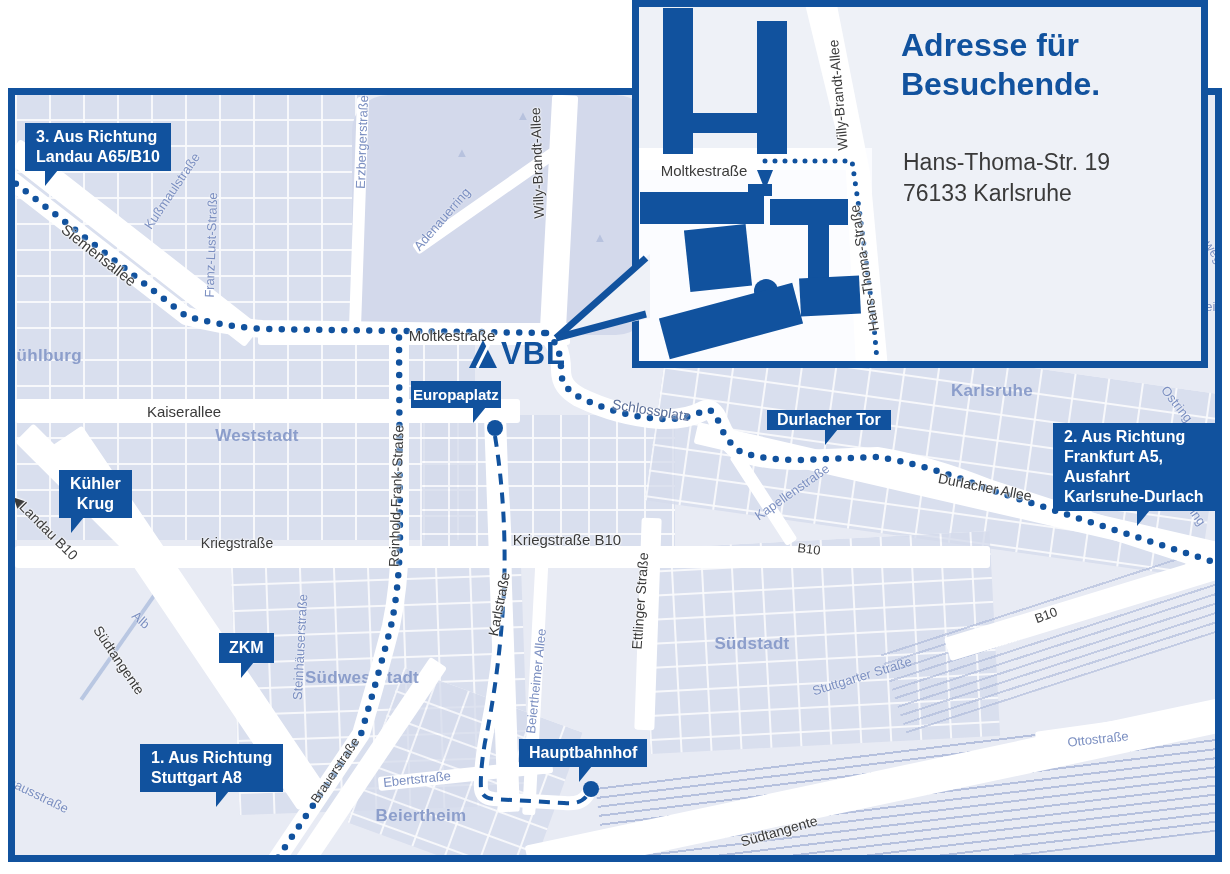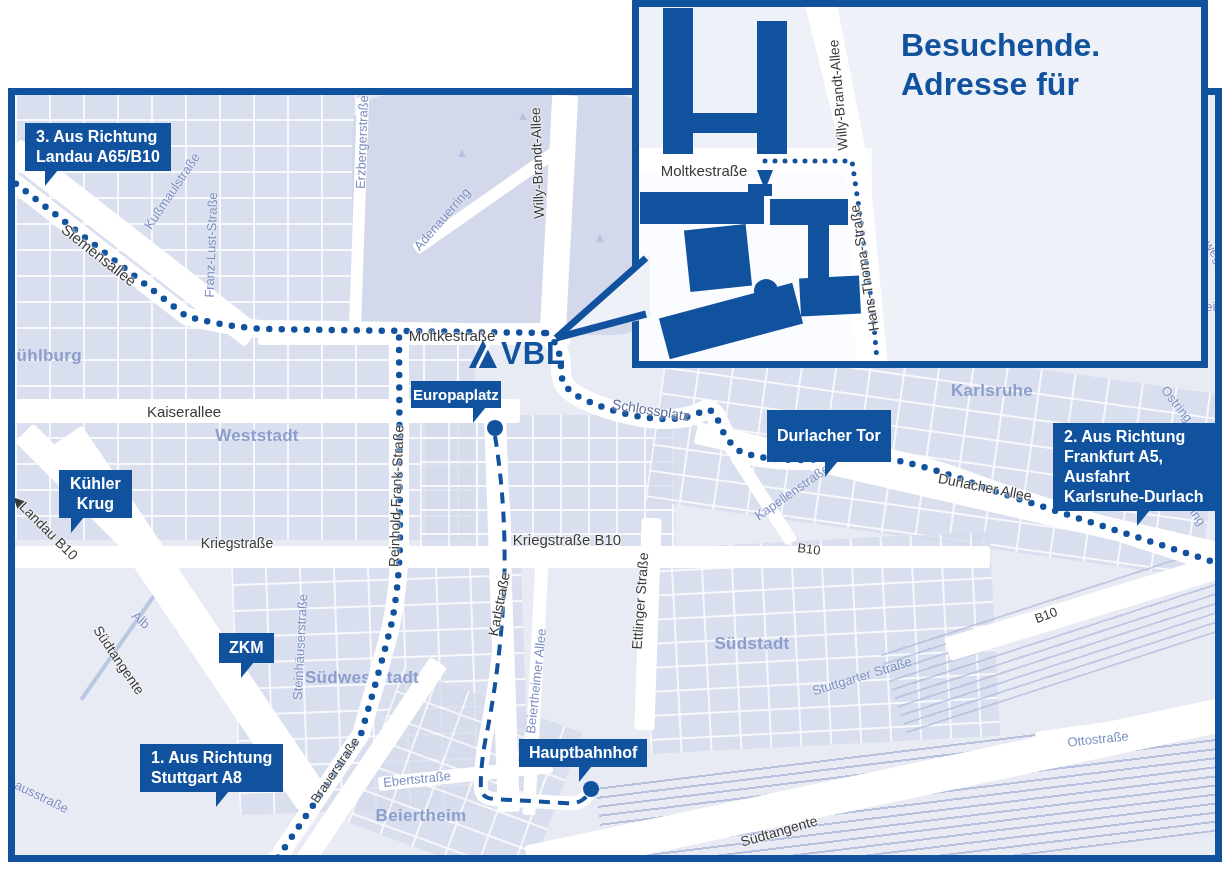--- a/index.html
+++ b/index.html
@@ -184,21 +184,21 @@
         <div class="callout" style="left:219px;top:633px;--px:22px;padding:5px 10px;">
           <div>ZKM</div>
         </div>
         <div class="callout" style="left:140px;top:744px;--px:76px;">
           <div>1. Aus Richtung</div>
           <div>Stuttgart A8</div>
         </div>
         <div class="callout small" style="left:411px;top:381px;--px:62px;">
           <div>Europaplatz</div>
         </div>
-        <div class="callout" style="left:767px;top:410px;--px:58px;padding:16px 10px;">
+        <div class="callout" style="left:767px;top:410px;--px:58px;padding:0 10px;">
           <div>Durlacher Tor</div>
         </div>
         <div class="callout" style="left:1053px;top:423px;--px:84px;">
           <div>2. Aus Richtung</div>
           <div>Frankfurt A5,</div>
           <div>Ausfahrt</div>
           <div>Karlsruhe-Durlach</div>
         </div>
         <div class="callout" style="left:519px;top:739px;--px:60px;padding:4px 10px;">
           <div>Hauptbahnhof</div>
@@ -244,22 +244,26 @@
         <path d="M 133 161 L 220 161 L 228 215 L 234 260 L 241 315 L 245 360"></path>
       </g>
       <polygon points="125,170 141,170 133,190" fill="#11529e"></polygon>
     </svg>
 
     <div class="sl dark big" style="left:65px;top:163px;">Moltkestraße</div>
     <div class="sl dark" style="left:199px;top:88px;--r:-95deg;">Willy-Brandt-Allee</div>
     <div class="sl dark" style="left:225px;top:261px;--r:-99deg;">Hans-Thoma-Straße</div>
 
     <div class="inset-title">
+      <div>Adresse für</div>
       <div>Besuchende.</div>
-      <div>Adresse für</div>
+    </div>
+    <div class="inset-address">
+      <div>Hans-Thoma-Str. 19</div>
+      <div>76133 Karlsruhe</div>
     </div>
   </div>
 
   <svg class="tailsvg" width="1230" height="874" viewBox="0 0 1230 874">
     <polygon points="650,254 556,338 650,318" fill="#eef1f7"></polygon>
     <line x1="646" y1="258" x2="556" y2="338" stroke="#11529e" stroke-width="7"></line>
     <line x1="556" y1="338" x2="646" y2="314" stroke="#11529e" stroke-width="7"></line>
   </svg>
 
 </div>

